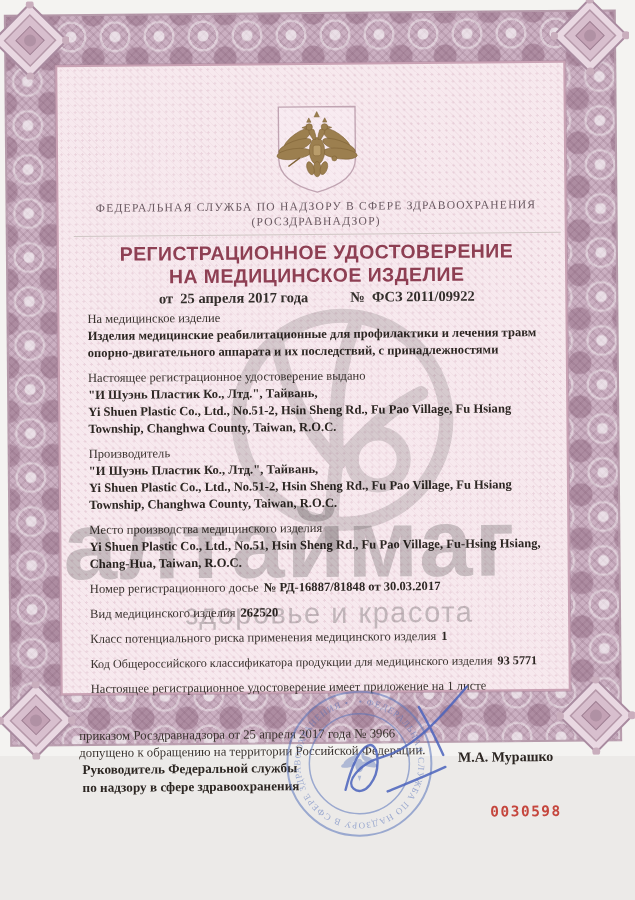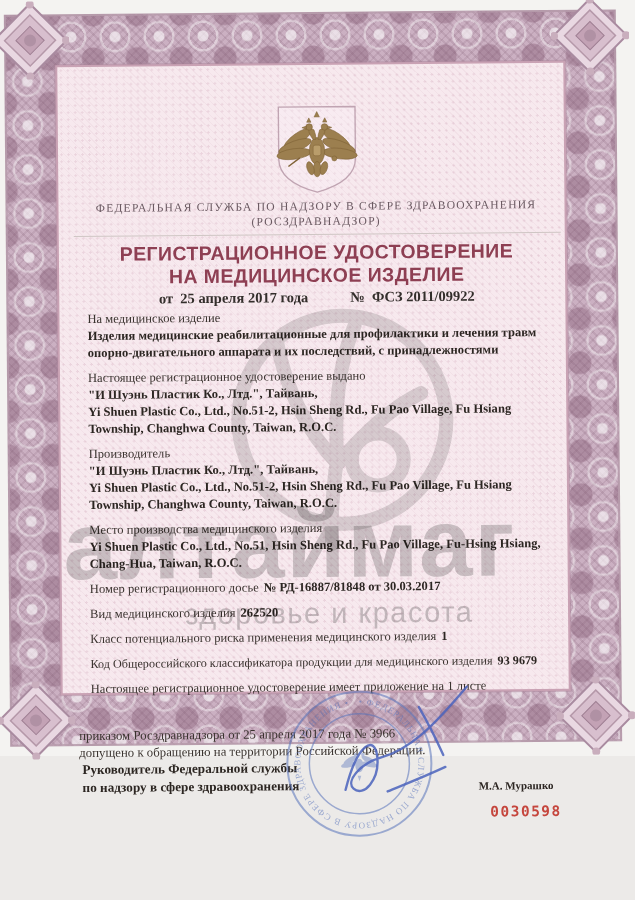--- a/index.html
+++ b/index.html
@@ -45,21 +45,21 @@
   .bodytext{position:absolute;left:88px;top:309px;width:464px;font-size:12.6px;line-height:17px;color:#3a332f;}
   .bodytext p{margin:0 0 8px 0;}
   .bodytext b{color:#2c2622;}
   .block{display:block;}
   .lbl{margin-right:5px;}
   p.fit{font-size:12.2px;white-space:nowrap;}
 
   
   .order{position:absolute;left:76px;top:726px;width:420px;font-size:12.8px;line-height:16.5px;color:#3a332f;}
   .signer{position:absolute;left:79px;top:759px;width:300px;font-size:13.2px;line-height:17.5px;font-weight:bold;color:#2c2622;}
-  .signer-name{position:absolute;right:85px;top:781px;font-size:11px;font-weight:bold;color:#2c2622;}
+  .signer-name{position:absolute;right:85px;top:751px;font-size:14px;font-weight:bold;color:#2c2622;}
   .serial{position:absolute;right:77px;top:805px;font-family:"DejaVu Sans Mono",monospace;
     font-weight:bold;font-size:14.5px;letter-spacing:1.5px;color:#c5463d;text-align:center;}
 
   
   .stamp{position:absolute;left:276px;top:684px;width:160px;height:160px;opacity:.55;}
   .signature{position:absolute;left:312px;top:668px;width:170px;height:152px;opacity:.85;}
 
   
   .wm{position:absolute;pointer-events:none;mix-blend-mode:multiply;}
   .wm-logo{left:215px;top:292px;width:260px;height:262px;opacity:.30;}
@@ -193,21 +193,21 @@
       <p>
         <span class="lbl">Номер регистрационного досье</span><b>№ РД-16887/81848 от 30.03.2017</b>
       </p>
       <p>
         <span class="lbl">Вид медицинского изделия</span><b>262520</b>
       </p>
       <p>
         <span class="lbl">Класс потенциального риска применения медицинского изделия</span><b>1</b>
       </p>
       <p class="fit">
-        <span class="lbl">Код Общероссийского классификатора продукции для медицинского изделия</span><b>93 9679</b>
+        <span class="lbl">Код Общероссийского классификатора продукции для медицинского изделия</span><b>93 5771</b>
       </p>
       <p>Настоящее регистрационное удостоверение имеет приложение на 1 листе</p>
     </div>
 
     <div class="order">
       <div>приказом Росздравнадзора от 25 апреля 2017 года № 3966</div>
       <div>допущено к обращению на территории Российской Федерации.</div>
     </div>
 
     <div class="signer">

